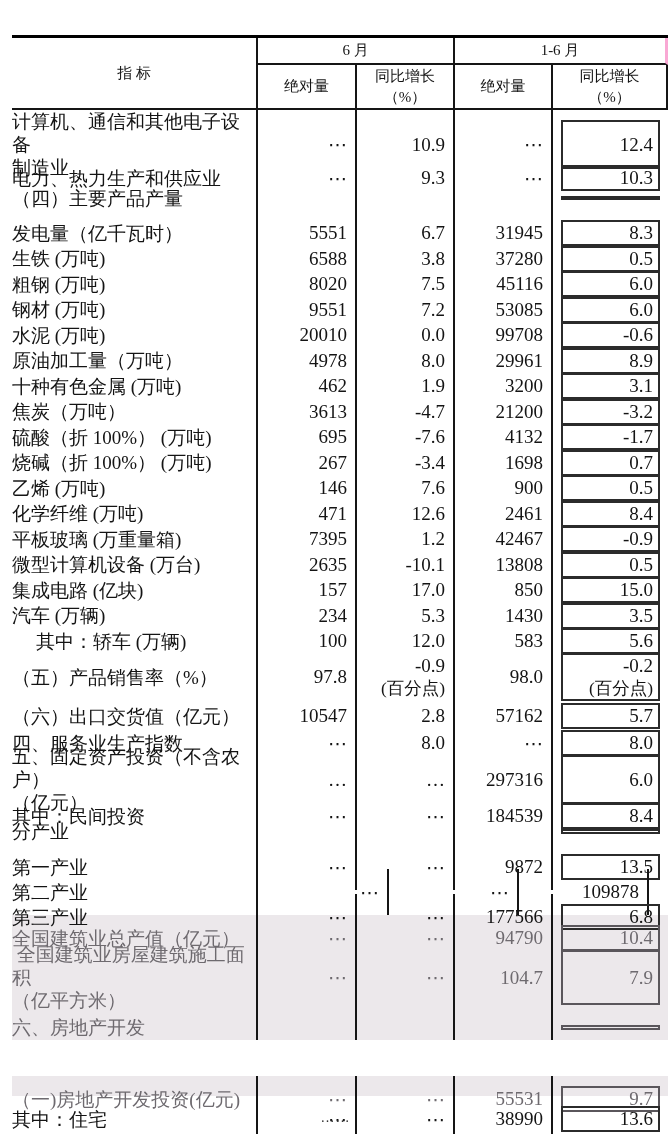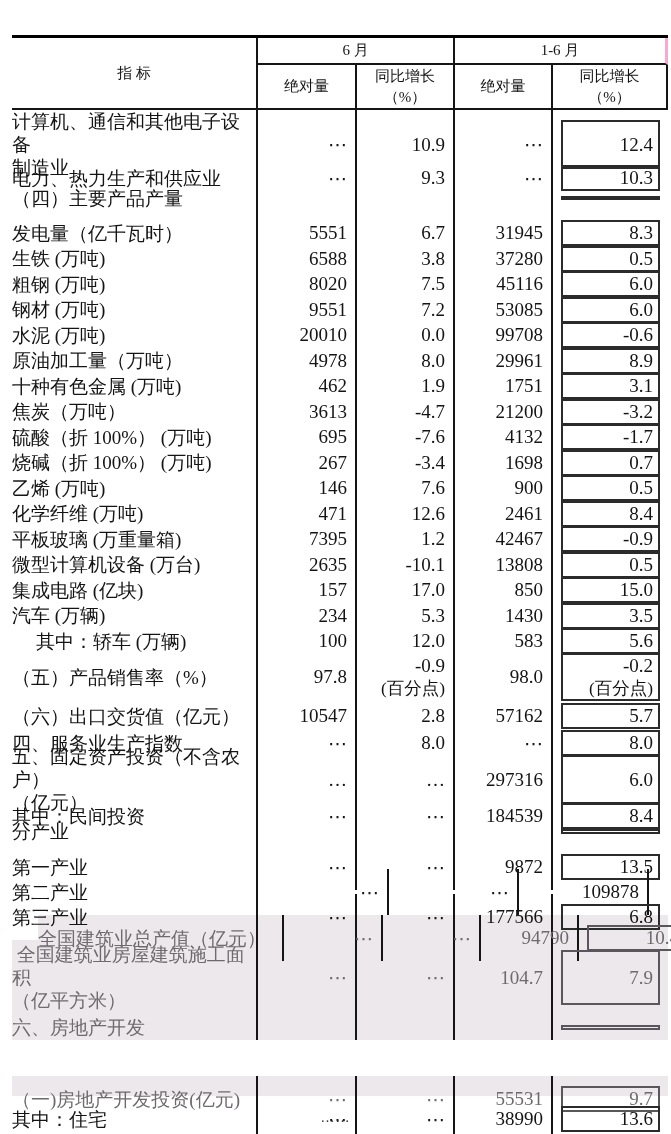--- a/index.html
+++ b/index.html
@@ -144,21 +144,21 @@
         <div class="c num">8.0</div>
         <div class="c num">29961</div>
         <div class="c g2">
           <div class="box">8.9</div>
         </div>
       </div>
       <div class="row" style="height: 25.5px;">
         <div class="c lab">十种有色金属 (万吨)</div>
         <div class="c num">462</div>
         <div class="c num">1.9</div>
-        <div class="c num">1751</div>
+        <div class="c num">3200</div>
         <div class="c g2">
           <div class="box">3.1</div>
         </div>
       </div>
       <div class="row" style="height: 25.5px;">
         <div class="c lab">焦炭（万吨）</div>
         <div class="c num">3613</div>
         <div class="c num">-4.7</div>
         <div class="c num">21200</div>
         <div class="c g2">
@@ -327,21 +327,21 @@
       </div>
       <div class="row" style="height: 21px;">
         <div class="c lab">第三产业</div>
         <div class="c num">⋯</div>
         <div class="c num">⋯</div>
         <div class="c num">177566</div>
         <div class="c g2">
           <div class="box">6.8</div>
         </div>
       </div>
-      <div class="row hl" style="height: 25px; margin-left: 26px;">
+      <div class="row hl" style="height: 25px;">
         <div class="c lab">全国建筑业总产值（亿元）</div>
         <div class="c num">⋯</div>
         <div class="c num">⋯</div>
         <div class="c num">94790</div>
         <div class="c g2">
           <div class="box">10.4</div>
         </div>
       </div>
       <div class="row hl" style="height: 75px;">
         <div class="c lab"> 全国建筑业房屋建筑施工面

